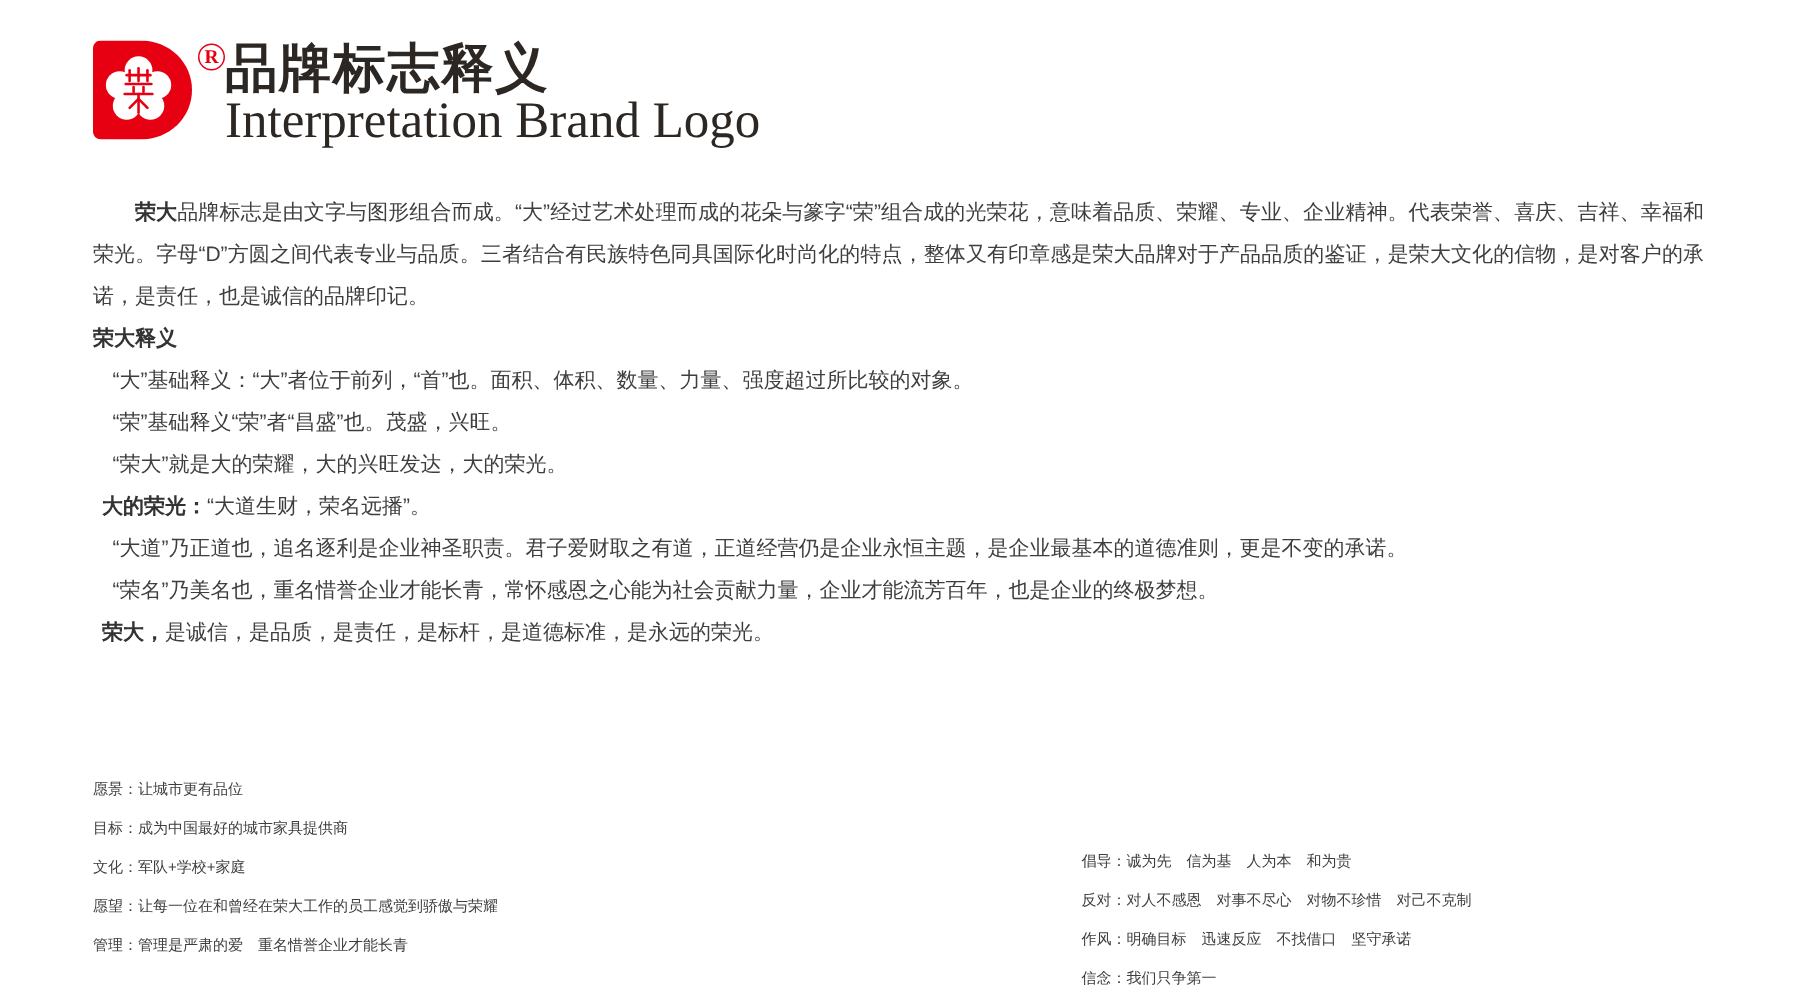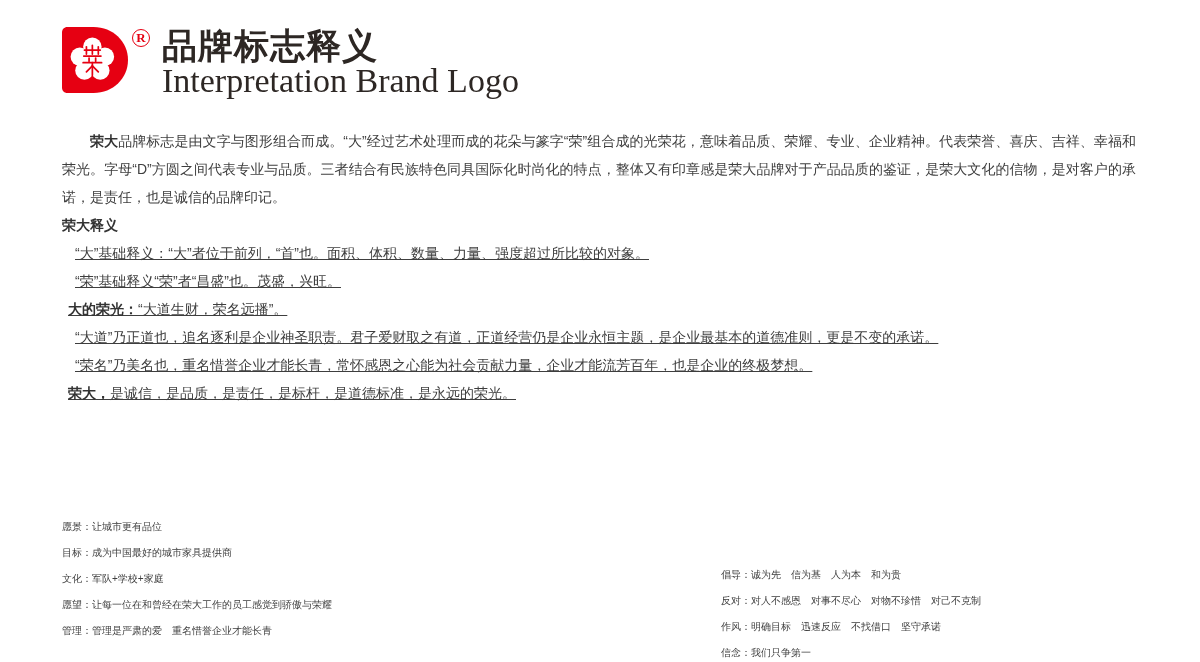--- a/index.html
+++ b/index.html
@@ -12,38 +12,38 @@
   
   .header{position:absolute;left:62px;top:27px;display:flex;align-items:flex-start;}
   .logo-wrap{position:relative;width:66px;height:66px;flex:0 0 auto;}
   .logo-wrap svg{display:block;}
   .reg-mark{
     display:inline-block;color:#e60012;font-size:13px;font-weight:bold;
     border:1.6px solid #e60012;border-radius:50%;width:16px;height:16px;
     line-height:16px;text-align:center;margin:2px 0 0 4px;
     font-family:"Liberation Serif","DejaVu Serif",serif;
   }
-  .title-block{margin-left:12px;}
+  .title-block{}
   .page-title{
     font-size:35px;line-height:38px;color:#2d2724;font-weight:600;
     letter-spacing:1px;
   }
   .page-subtitle{
     font-family:"Liberation Serif","DejaVu Serif",serif;
     font-size:34px;line-height:30px;color:#2d2724;margin-top:1px;
   }
   
   .body-text{
     position:absolute;left:62px;top:127px;width:1074px;
     font-size:14px;line-height:28px;color:#3e3e3e;
   }
   .intro{margin:0;text-align:justify;text-indent:2em;}
   .intro b{color:#333333;}
   .section-heading{font-weight:bold;color:#333333;}
-  .line{white-space:normal;text-decoration:underline;}
+  .line{white-space:normal;}
   .line b{color:#333333;}
   .line.q{padding-left:13px;}
   .line.s{padding-left:6px;}
   
   .values{
     position:absolute;top:514px;font-size:10px;line-height:26px;color:#3e3e3e;
   }
   .values.left{left:62px;width:600px;}
   .values.right{left:721px;width:420px;margin-top:48px;}
   .value-row .v-label{color:#3e3e3e;}
@@ -86,20 +86,21 @@
   </div>
 </div>
 
 <div class="body-text">
   <p class="intro"><b>荣大</b><span>品牌标志是由文字与图形组合而成。“大”经过艺术处理而成的花朵与篆字“荣”组合成的光荣花，意味着品质、荣耀、专业、企业精神。代表荣誉、喜庆、吉祥、幸福和荣光。字母“D”方圆之间代表专业与品质。三者结合有民族特色同具国际化时尚化的特点，整体又有印章感是荣大品牌对于产品品质的鉴证，是荣大文化的信物，是对客户的承诺，是责任，也是诚信的品牌印记。</span></p>
   <div class="section-heading">荣大释义</div>
   <div>
 
   <div class="line q"><b></b><span>“大”基础释义：“大”者位于前列，“首”也。面积、体积、数量、力量、强度超过所比较的对象。</span></div>
       <div class="line q"><b></b><span>“荣”基础释义“荣”者“昌盛”也。茂盛，兴旺。</span></div>
+      <div class="line q"><b></b><span>“荣大”就是大的荣耀，大的兴旺发达，大的荣光。</span></div>
       <div class="line s"><b>大的荣光：</b><span>“大道生财，荣名远播”。</span></div>
       <div class="line q"><b></b><span>“大道”乃正道也，追名逐利是企业神圣职责。君子爱财取之有道，正道经营仍是企业永恒主题，是企业最基本的道德准则，更是不变的承诺。</span></div>
       <div class="line q"><b></b><span>“荣名”乃美名也，重名惜誉企业才能长青，常怀感恩之心能为社会贡献力量，企业才能流芳百年，也是企业的终极梦想。</span></div>
       <div class="line s"><b>荣大，</b><span>是诚信，是品质，是责任，是标杆，是道德标准，是永远的荣光。</span></div>
     </div>
 </div>
 
 <div class="values left">
 
 <div class="value-row"><span class="v-label">愿景：</span><span class="v-text">让城市更有品位</span></div>

